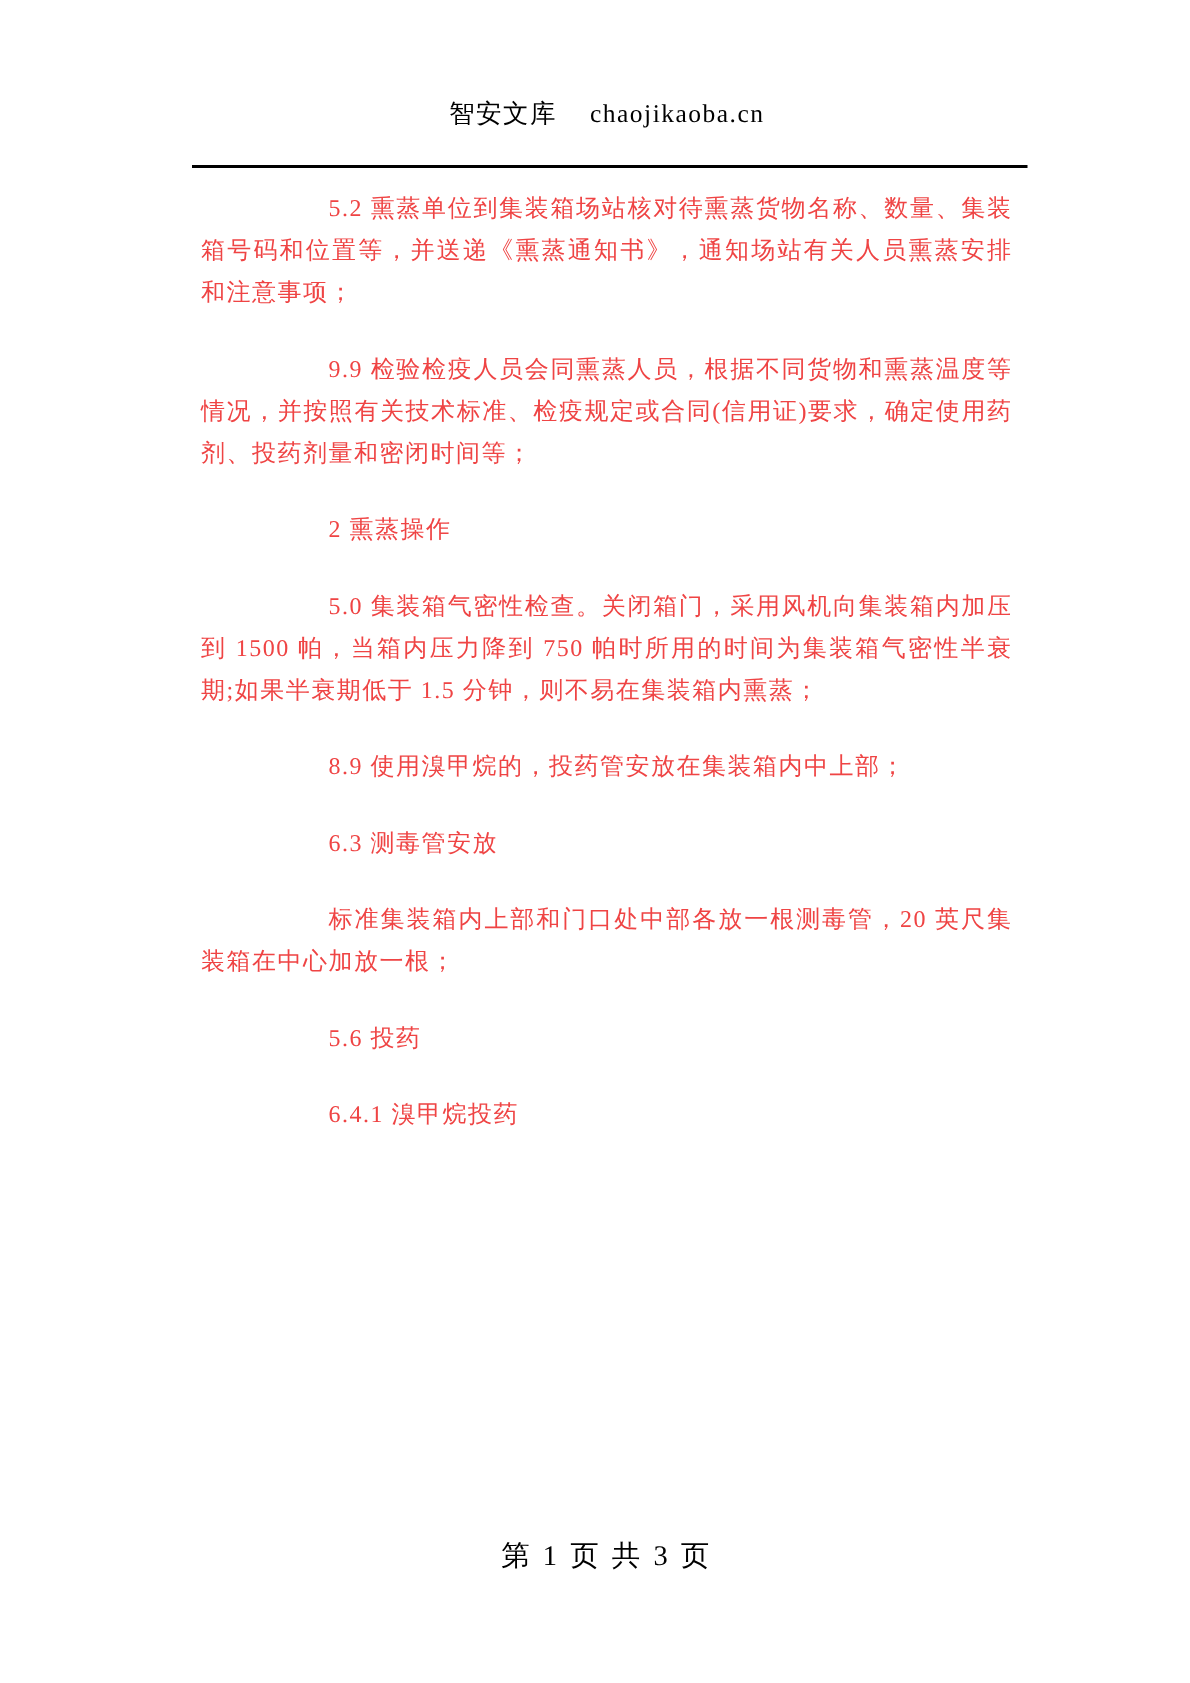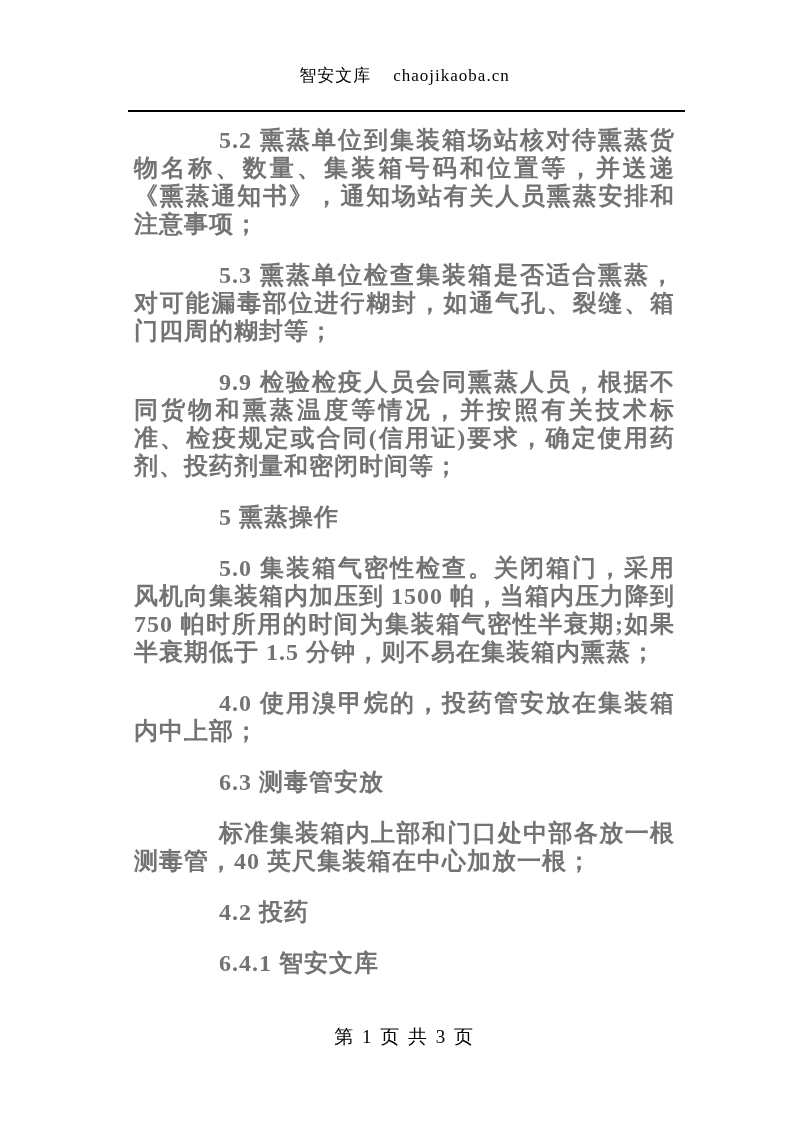--- a/index.html
+++ b/index.html
@@ -32,28 +32,27 @@
     height: 0;
     border-top: 2px solid #000000;
   }
   .doc-body {
     position: absolute;
     top: 110px;
     left: 118px;
     width: 557px;
   }
   .doc-body p {
-    font-size: 24px;
+    font-size: 16px;
     line-height: 28px;
     letter-spacing: 1px;
     text-align: justify;
     text-indent: 85px;
     margin: 0 0 15px 0;
-    color: #737373;
-    font-weight: bold;
+    color: #ef4444;
   }
   .footer {
     position: absolute;
     top: 1012px;
     left: 0;
     width: 100%;
     text-align: center;
     font-size: 19px;
     letter-spacing: 2px;
     color: #000000;
@@ -65,28 +64,27 @@
 <div class="page">
 
   <div class="header">
     <span class="brand">智安文库</span><span class="domain">chaojikaoba.cn</span>
   </div>
 
   <div class="divider"></div>
 
   <div class="doc-body">
     <p>5.2 熏蒸单位到集装箱场站核对待熏蒸货物名称、数量、集装箱号码和位置等，并送递《熏蒸通知书》，通知场站有关人员熏蒸安排和注意事项；</p>
-    <p>5.3 熏蒸单位检查集装箱是否适合熏蒸，对可能漏毒部位进行糊封，如通气孔、裂缝、箱门四周的糊封等；</p>
     <p>9.9 检验检疫人员会同熏蒸人员，根据不同货物和熏蒸温度等情况，并按照有关技术标准、检疫规定或合同(信用证)要求，确定使用药剂、投药剂量和密闭时间等；</p>
-    <p>5 熏蒸操作</p>
+    <p>2 熏蒸操作</p>
     <p>5.0 集装箱气密性检查。关闭箱门，采用风机向集装箱内加压到 1500 帕，当箱内压力降到 750 帕时所用的时间为集装箱气密性半衰期;如果半衰期低于 1.5 分钟，则不易在集装箱内熏蒸；</p>
-    <p>4.0 使用溴甲烷的，投药管安放在集装箱内中上部；</p>
+    <p>8.9 使用溴甲烷的，投药管安放在集装箱内中上部；</p>
     <p>6.3 测毒管安放</p>
-    <p>标准集装箱内上部和门口处中部各放一根测毒管，40 英尺集装箱在中心加放一根；</p>
-    <p>4.2 投药</p>
-    <p>6.4.1 智安文库</p>
+    <p>标准集装箱内上部和门口处中部各放一根测毒管，20 英尺集装箱在中心加放一根；</p>
+    <p>5.6 投药</p>
+    <p>6.4.1 溴甲烷投药</p>
   </div>
 
   <div class="footer">
     <span>第 1 页 共 3 页</span>
   </div>
 
 </div>
 
 </body></html>

